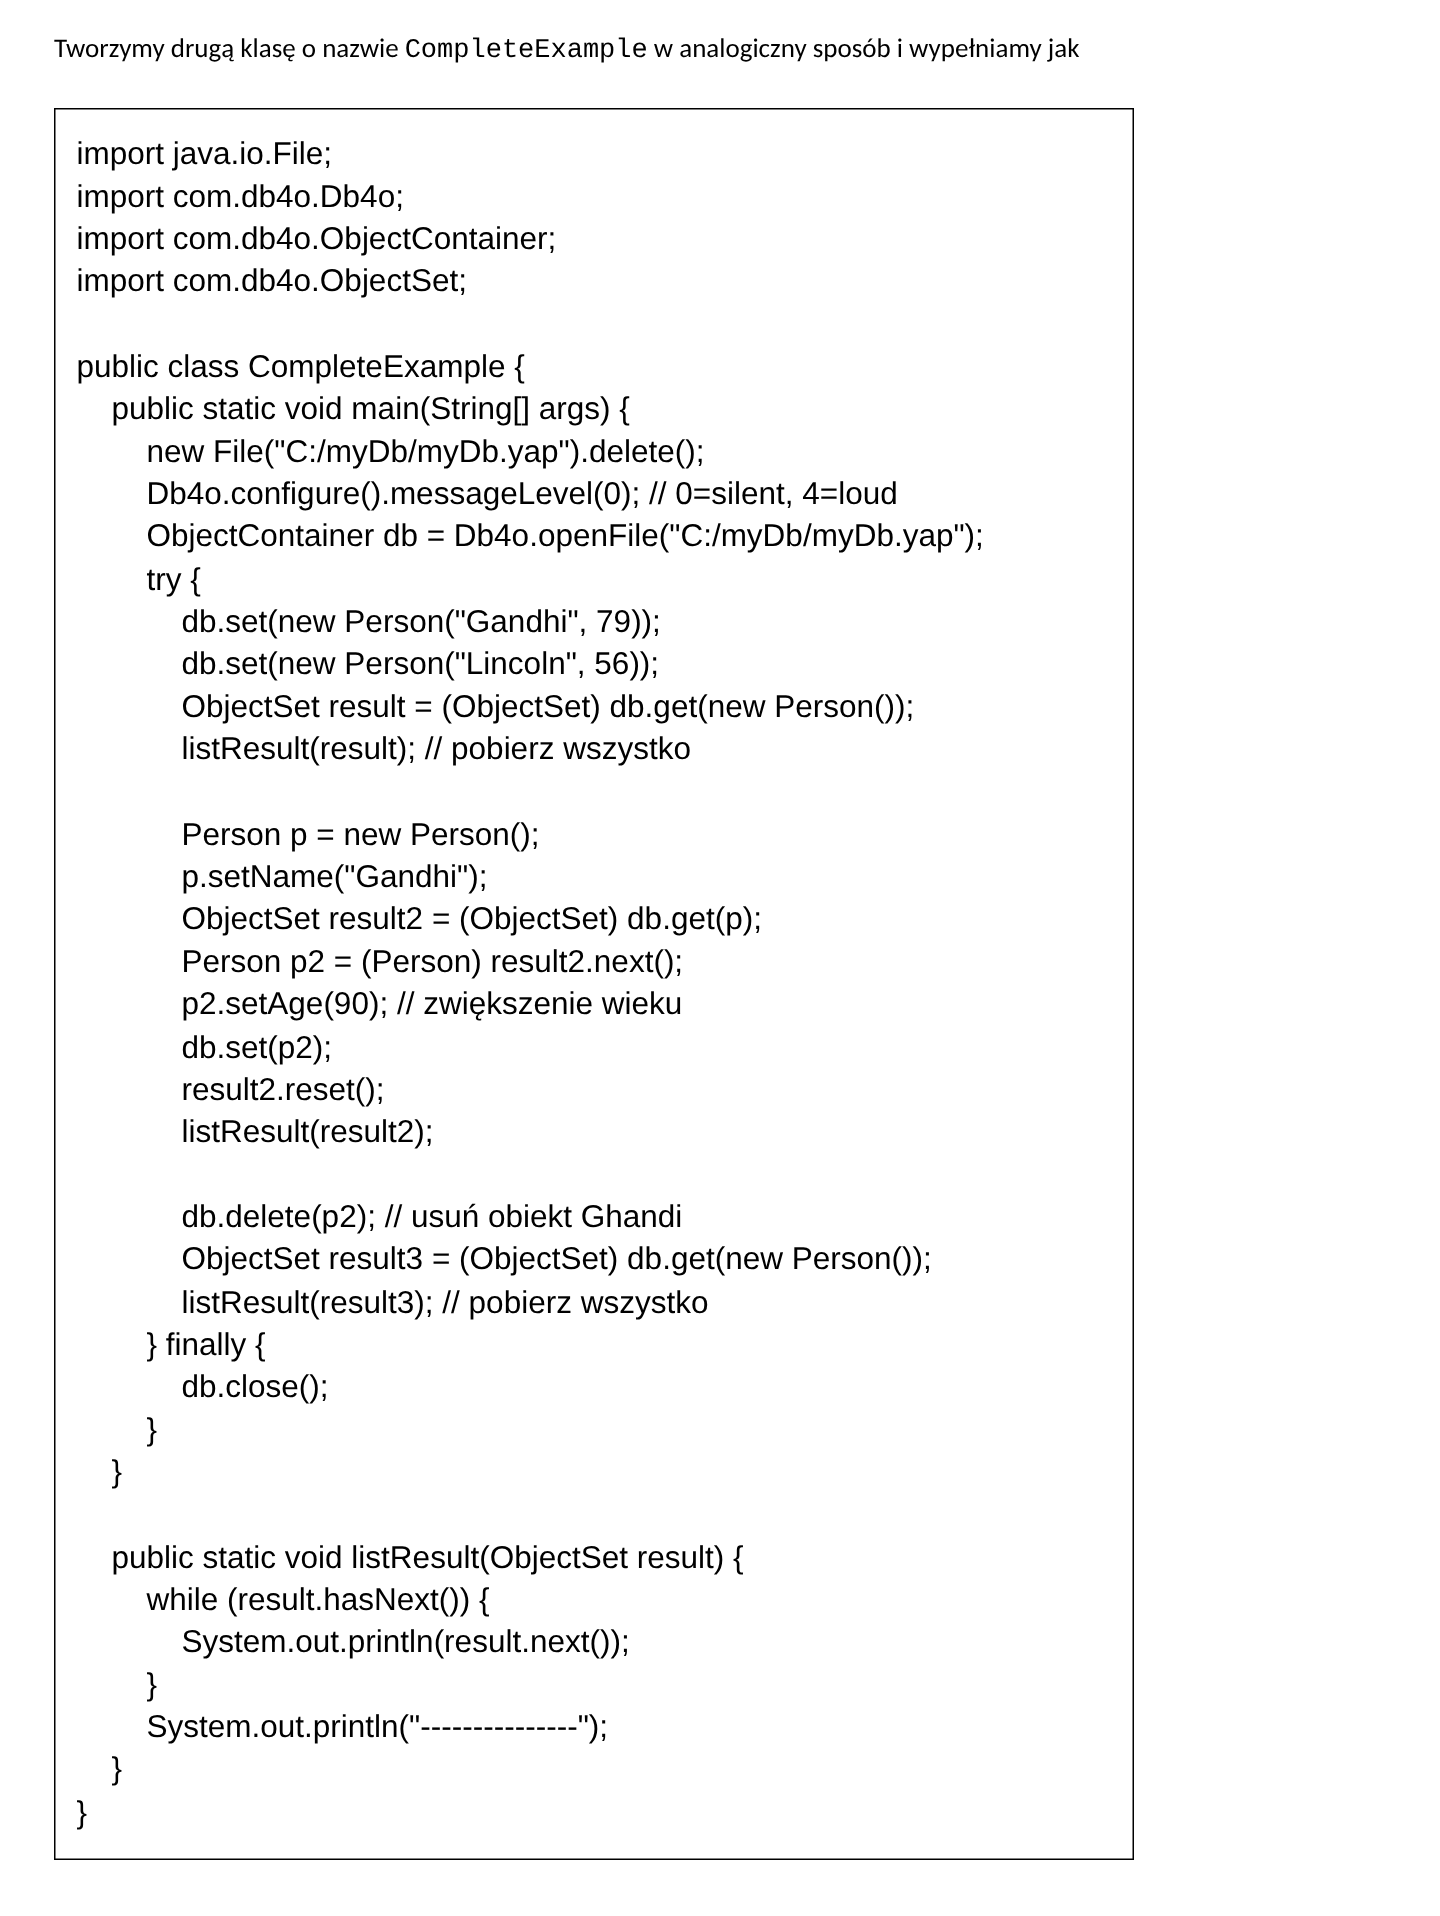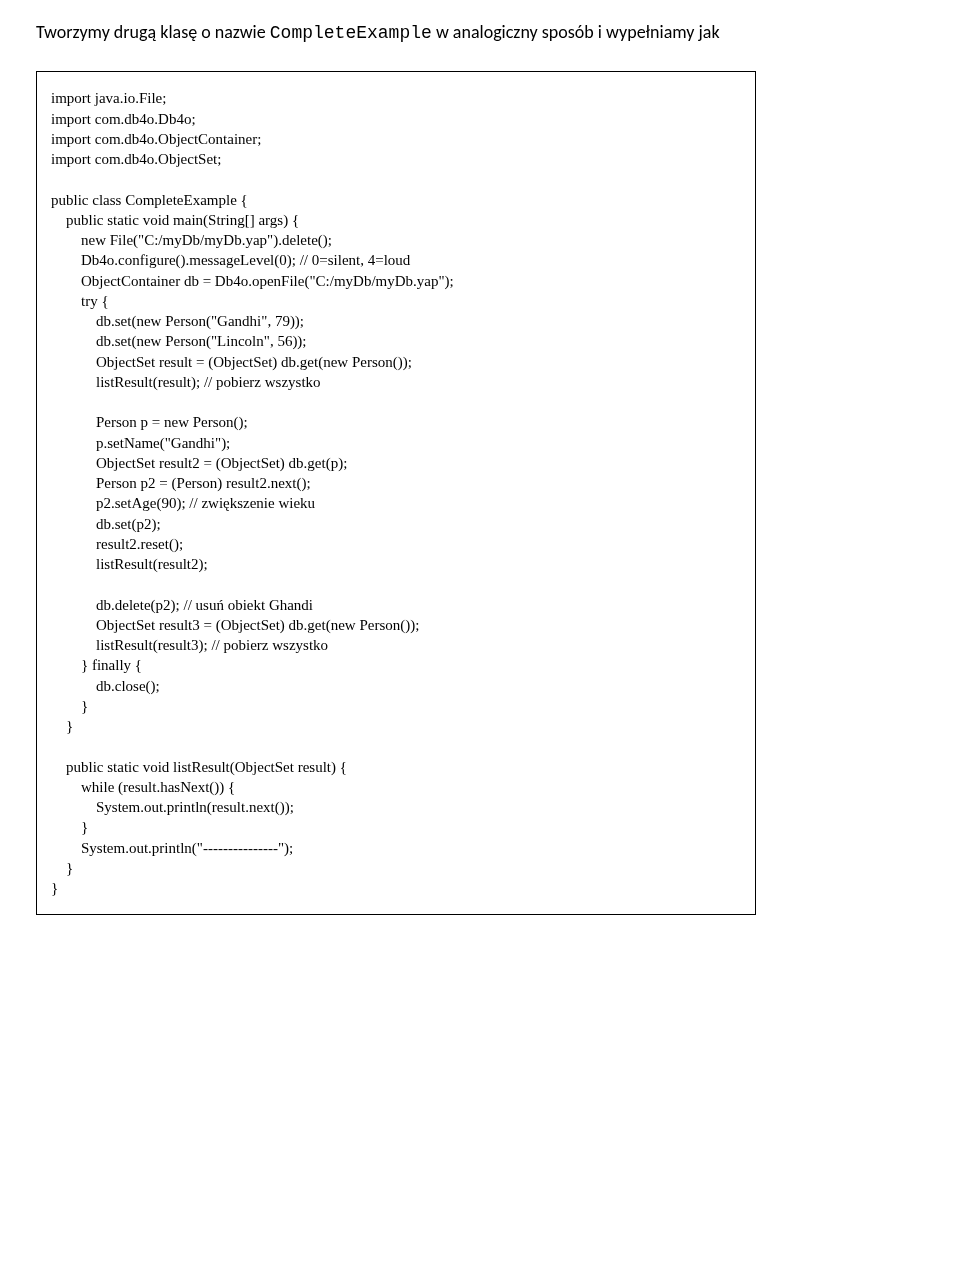--- a/index.html
+++ b/index.html
@@ -19,22 +19,22 @@
     font-size: 18px;
     line-height: 1.35;
     margin: 0 0 26px 0;
   }
   .intro .mono {
     font-family: "Courier New", Courier, monospace;
   }
   .code-box {
     border: 1px solid #000;
     padding: 16px 28px 16px 14px;
-    font-family: Liberation Serif, serif;
-    font-size: 15px;
+    font-family: Liberation Sans, sans-serif;
+    font-size: 21px;
     line-height: 1.35;
     white-space: pre;
     overflow: hidden;
     margin-bottom: 30px;
   }
   .para {
     font-size: 18px;
     line-height: 1.35;
     margin: 0 0 24px 0;
   }

